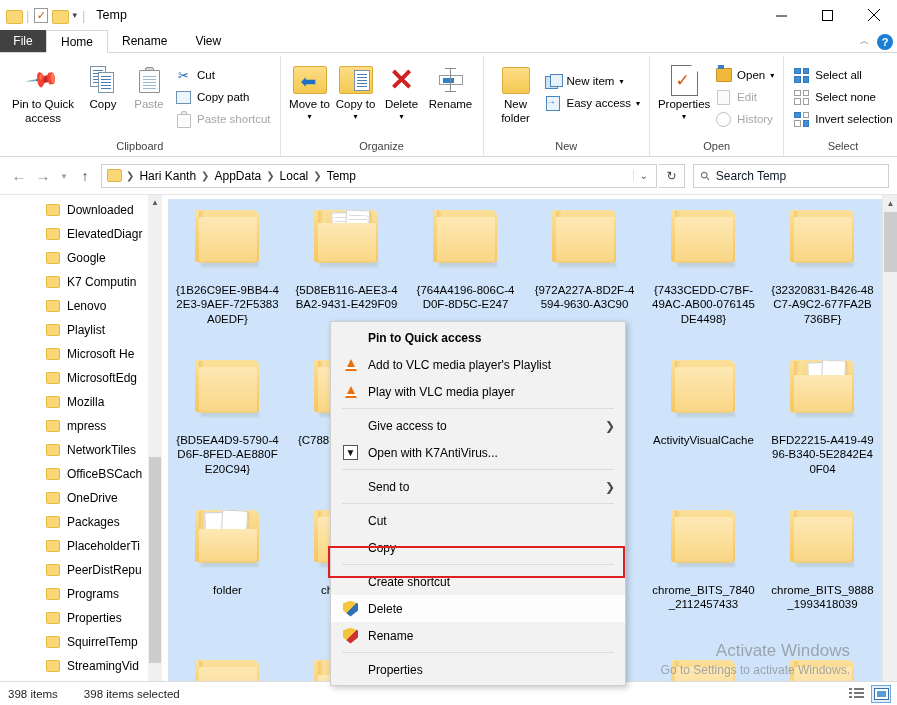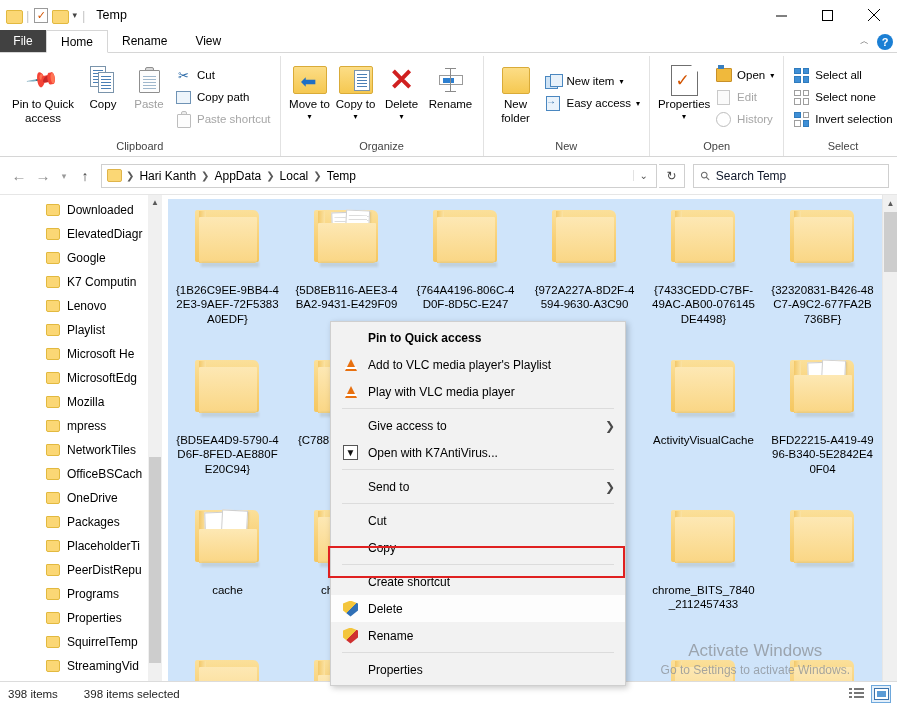--- a/index.html
+++ b/index.html
@@ -355,21 +355,21 @@
     content: ""; position: absolute; inset: 0;
     background: linear-gradient(135deg,#f3c53c 0 50%, #2f6fb5 50% 100%);
     clip-path: polygon(50% 0, 100% 18%, 100% 62%, 50% 100%, 0 62%, 0 18%);
   }
   .shield.red::before {
     background: linear-gradient(135deg,#f3c53c 0 50%, #cf3030 50% 100%);
   }
 
   
   .watermark {
-    position: absolute; right: 47px; bottom: 28px; text-align: center;
+    position: absolute; right: 47px; bottom: 28px; text-align: right;
     color: #8a8f95; pointer-events: none; opacity: .75; margin-left: 48px;
   }
   .watermark .w1 { font-size: 17px; }
   .watermark .w2 { font-size: 12px; margin-top: 2px; }
 
   
   .statusbar {
     position: absolute; left: 0; bottom: 0; width: 897px; height: 24px;
     border-top: 1px solid #dcdcdc; background: #fff;
     display: flex; align-items: center; padding: 0 8px; gap: 26px;
@@ -894,21 +894,21 @@
           <div class="folder-art">
             <div class="back"></div>
               <div class="spine"></div>
             <div class="papers" style="left:14px;">
                 <div class="p p1" style="width:26px;"></div>
                 <div class="p p2" style="width:26px;left:16px;"></div>
               </div>
             <div class="front" style="height:34px;top:22px;"></div>
               <div class="shadow"></div>
           </div>
-          <div class="tname">cache</div>
+          <div class="tname">folder</div>
         </div>
         <div class="tile">
           <div class="folder-art">
             <div class="back"></div>
               <div class="spine"></div>
               <div class="front"></div>
               <div class="shadow"></div>
           </div>
           <div class="tname">chrom_10</div>
         </div>
@@ -939,20 +939,21 @@
           </div>
           <div class="tname">chrome_BITS_7840_2112457433</div>
         </div>
         <div class="tile">
           <div class="folder-art">
             <div class="back"></div>
               <div class="spine"></div>
               <div class="front"></div>
               <div class="shadow"></div>
           </div>
+          <div class="tname">chrome_BITS_9888_1993418039</div>
         </div>
 
         <div class="tile" style="height:62px;">
           <div class="folder-art">
             <div class="back"></div>
               <div class="spine"></div>
               <div class="front"></div>
           </div>
         </div>
         <div class="tile" style="height:62px;">

